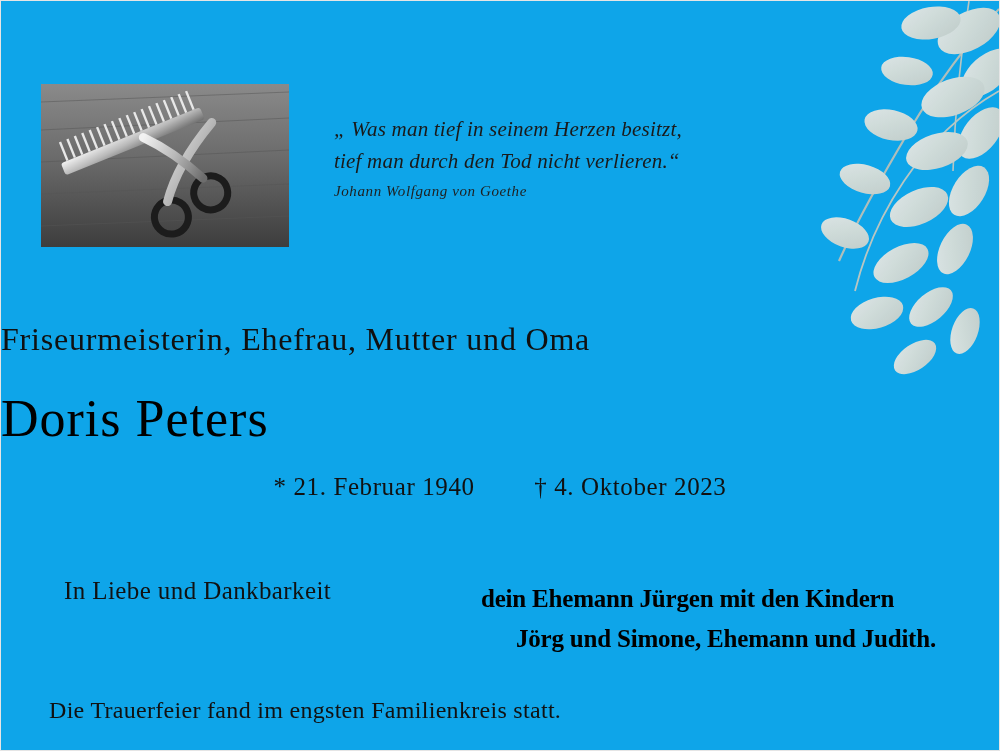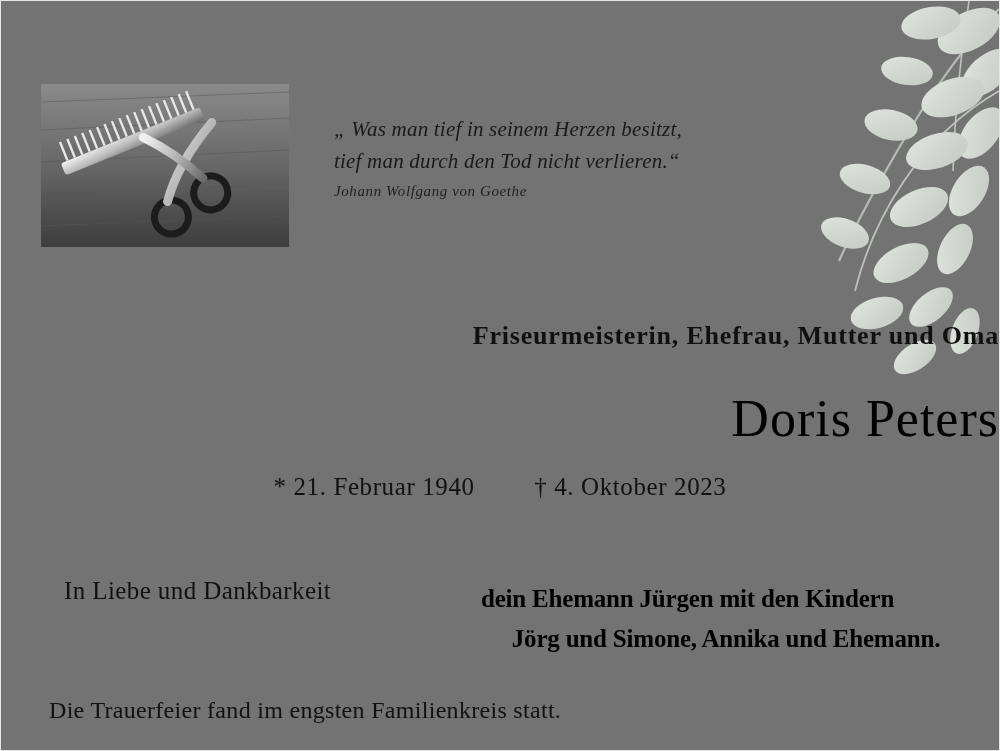--- a/index.html
+++ b/index.html
@@ -8,21 +8,21 @@
     background: #ffffff;
   }
   body {
     font-family: "Liberation Serif", serif;
     color: #111111;
   }
   .page {
     position: relative;
     width: 1000px;
     height: 751px;
-    background: #737373;
+    background: #0ea5e9;
     overflow: hidden;
     border: 1px solid #e5e5e5;
     box-sizing: border-box;
   }
 
   
   .foliage {
     position: absolute;
     top: 0;
     right: 0;
@@ -67,32 +67,31 @@
     color: #1f1f1f;
     letter-spacing: 0.6px;
   }
 
   
   .role {
     position: absolute;
     left: 0;
     right: 0;
     top: 320px;
-    text-align: right;
-    font-size: 26px;
+    text-align: left;
+    font-size: 32px;
     letter-spacing: 0.8px;
     color: #101010;
-    font-weight: bold;
   }
   .name {
     position: absolute;
     left: 0;
     right: 0;
     top: 388px;
-    text-align: right;
+    text-align: left;
     font-size: 52px;
     letter-spacing: 1px;
     color: #000000;
   }
   .dates {
     position: absolute;
     left: 0;
     right: 0;
     top: 472px;
     text-align: center;
@@ -251,18 +250,18 @@
   <div class="dates">
     <span>* 21. Februar 1940</span>
     <span class="sep"></span>
     <span>† 4. Oktober 2023</span>
   </div>
 
   <div class="in-love">In Liebe und Dankbarkeit</div>
 
   <div class="family">
     <div class="line1">dein Ehemann Jürgen mit den Kindern</div>
-    <div class="line2">Jörg und Simone, Annika und Ehemann.</div>
+    <div class="line2">Jörg und Simone, Ehemann und Judith.</div>
   </div>
 
   <div class="ceremony">Die Trauerfeier fand im engsten Familienkreis statt.</div>
 
 </div>
 
 </body></html>

